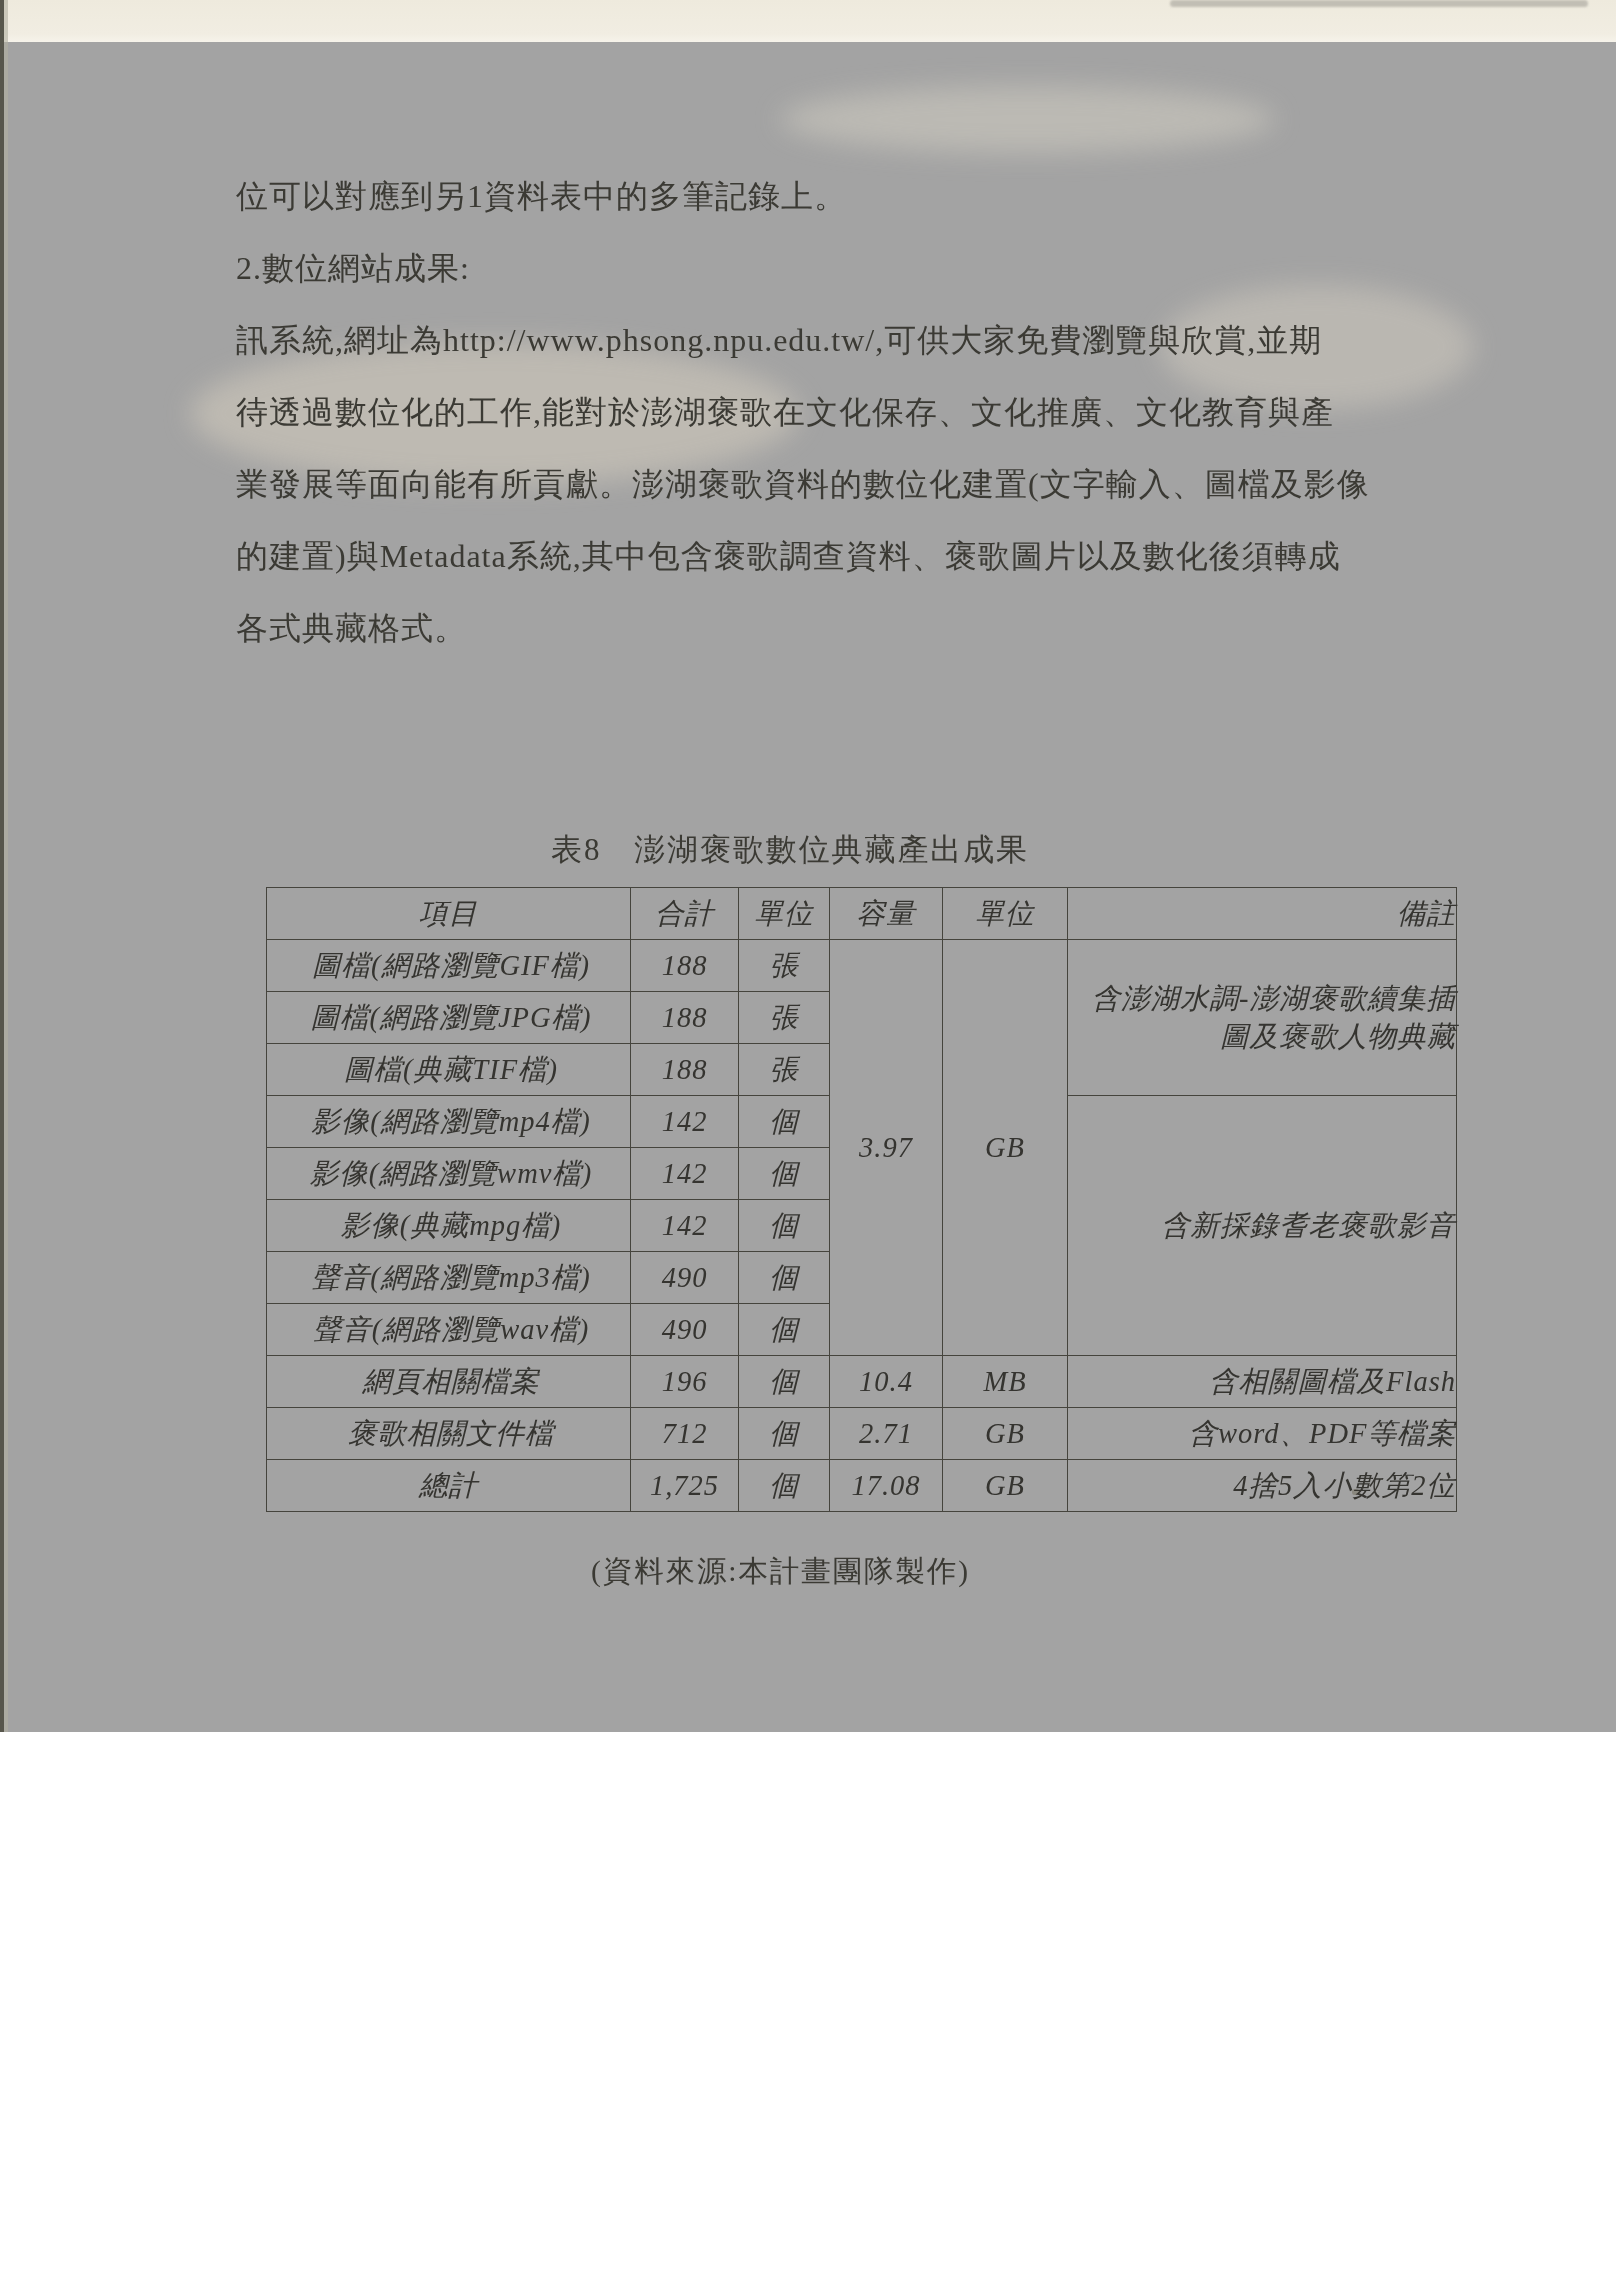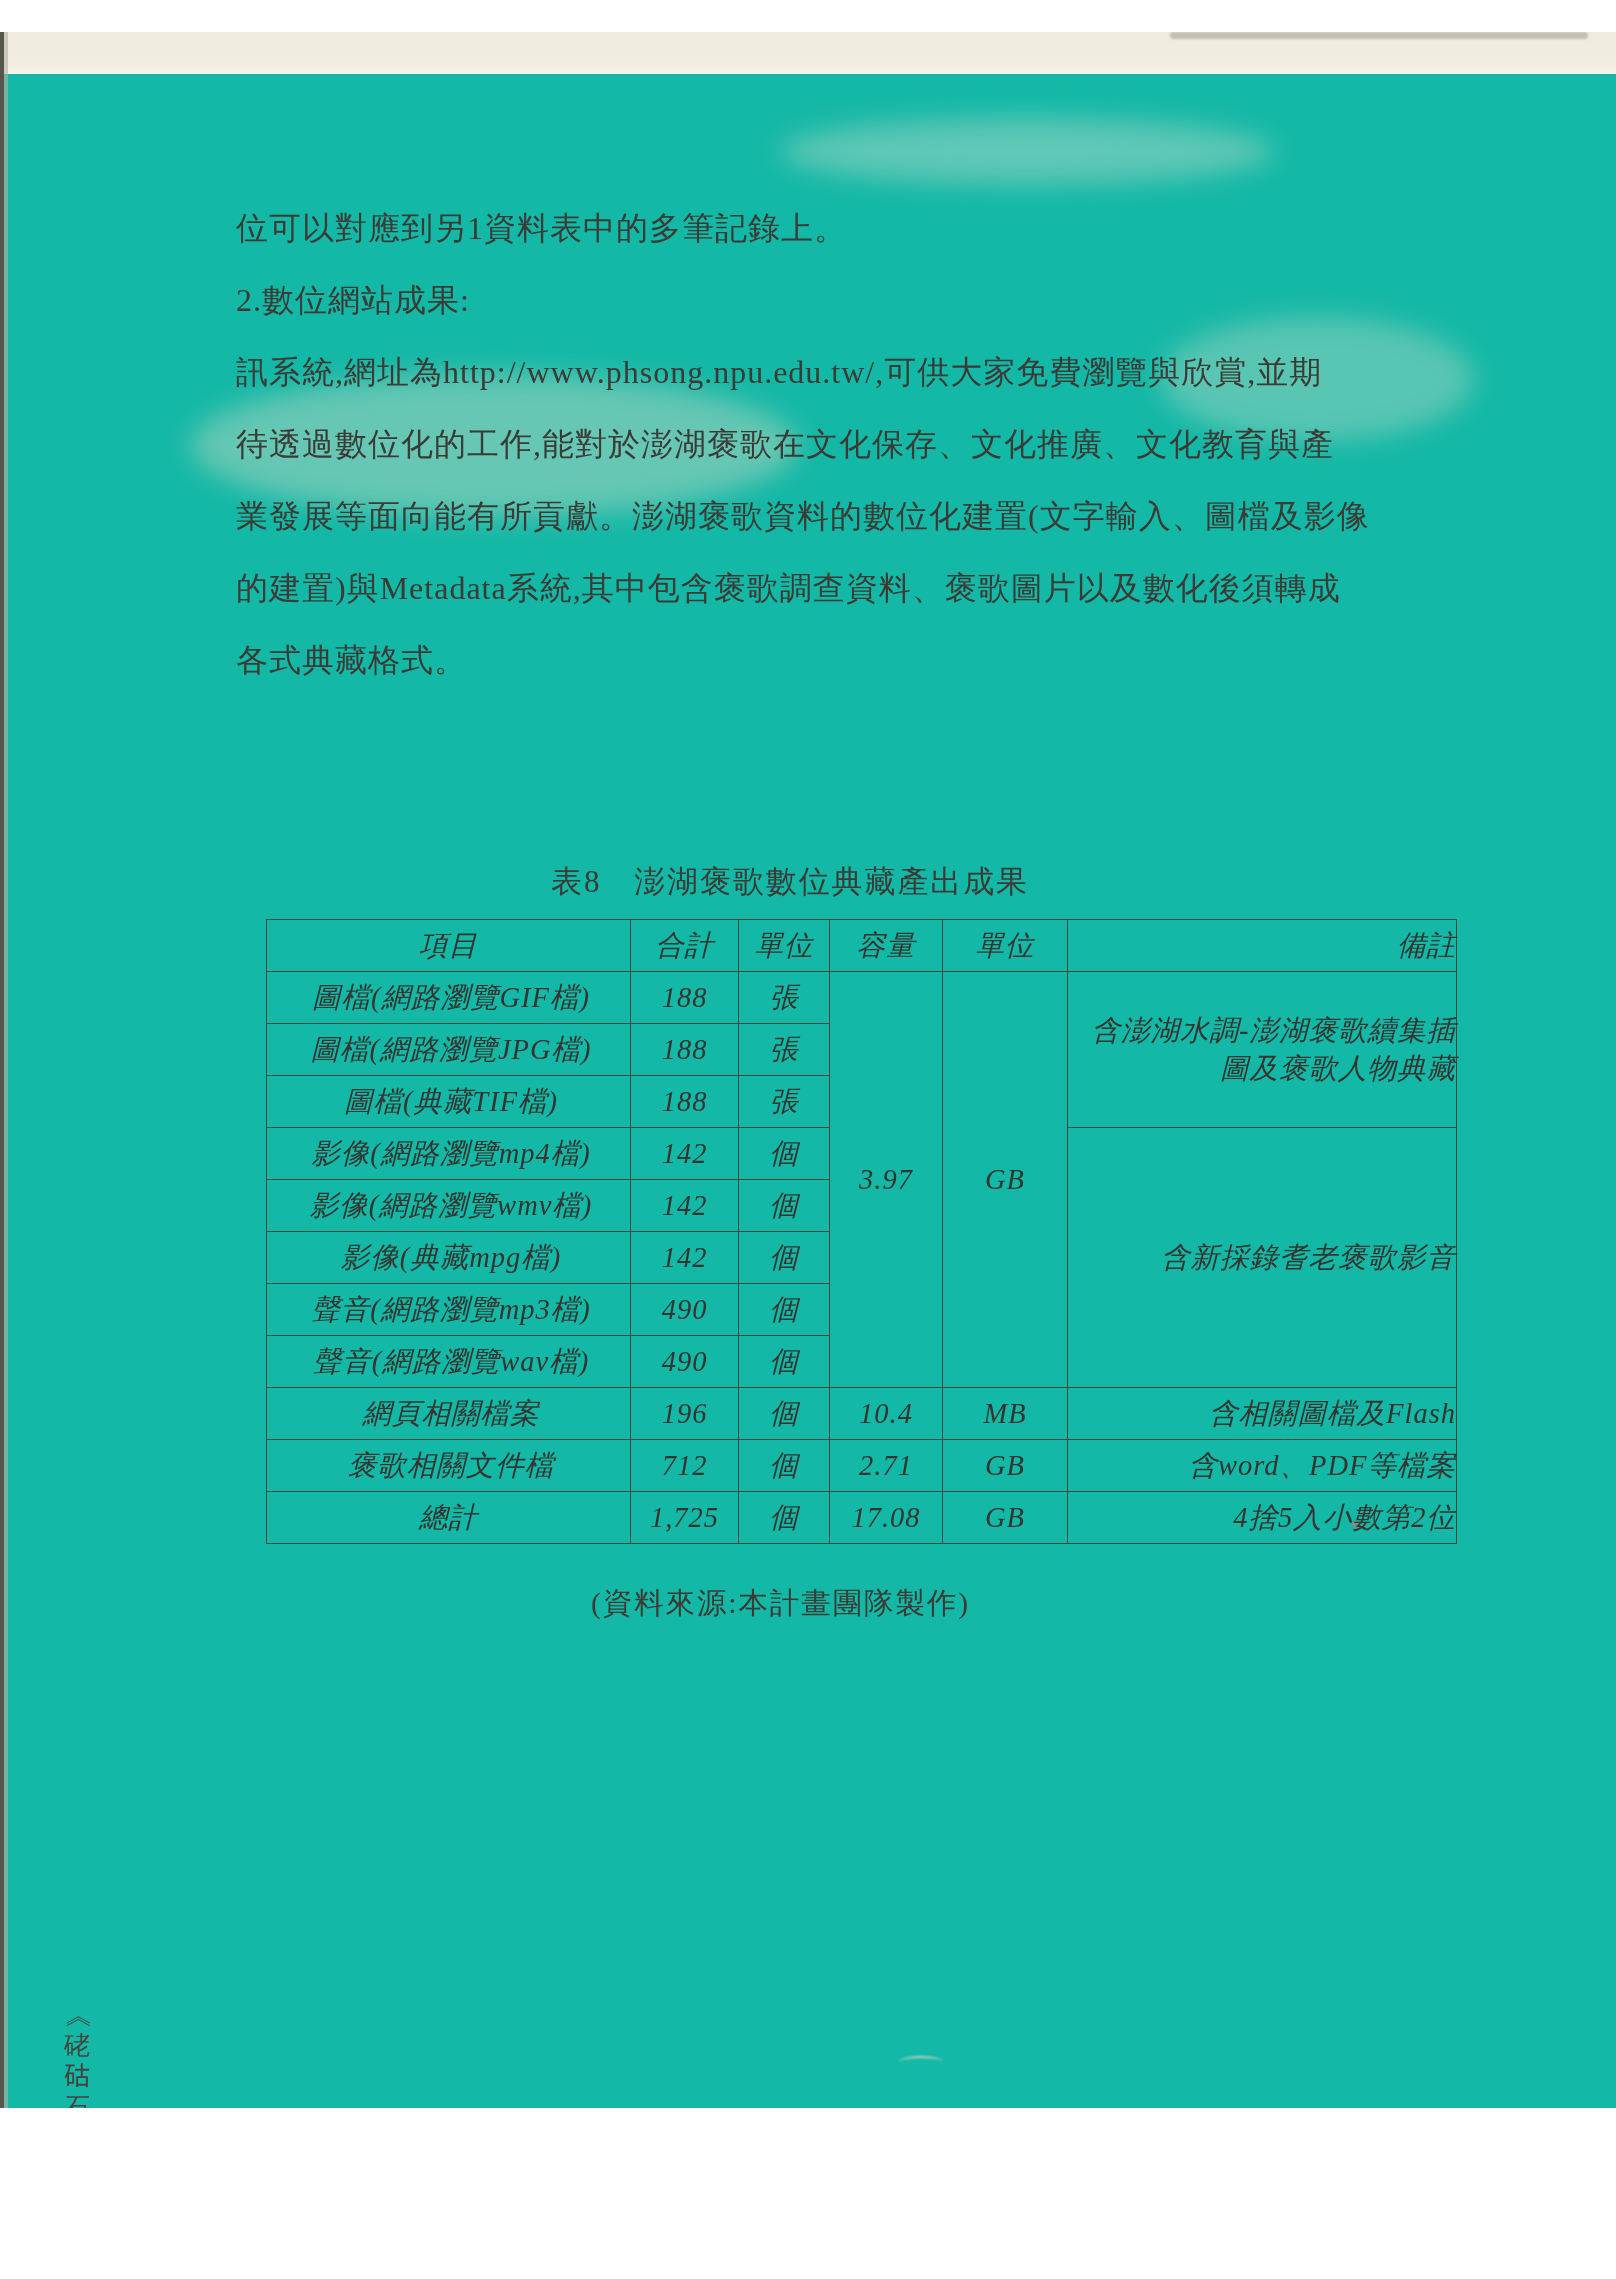--- a/index.html
+++ b/index.html
@@ -1,23 +1,22 @@
 <!DOCTYPE html>
 <html style="font-size:15px"><head>
 <meta charset="utf-8">
 <style>
   html,body{margin:0;padding:0;}
   .page{
     position:relative;
-    width:1617px;height:2076px;
-    background:#14b8a6;
+    width:1617px;height:1732px;
+    background:#a3a3a3;
     overflow:hidden;
     font-family:"Liberation Serif","DejaVu Serif",serif;
     color:#35342f;
-    margin-top:32px;
   }
   
   .top-band{position:absolute;left:0;top:0;width:1617px;height:42px;
     background:linear-gradient(#eeeadd,#f1ede2 80%,#f6f3ea);}
   .left-edge{position:absolute;left:0;top:0;width:3.8px;height:2280px;background:#57564c;}
   .left-edge2{position:absolute;left:3.8px;top:0;width:3.8px;height:2280px;background:#b3b0a2;opacity:.6;}
   .tr-smudge{position:absolute;left:1170px;top:0;width:418px;height:6.7px;background:#b7b4aa;
     border-radius:3.8px;filter:blur(1px);opacity:.8;}
   .blob{position:absolute;border-radius:50%;filter:blur(13.3px);}
   .blob1{left:190px;top:342px;width:609px;height:143px;background:rgba(233,224,203,.38);}

